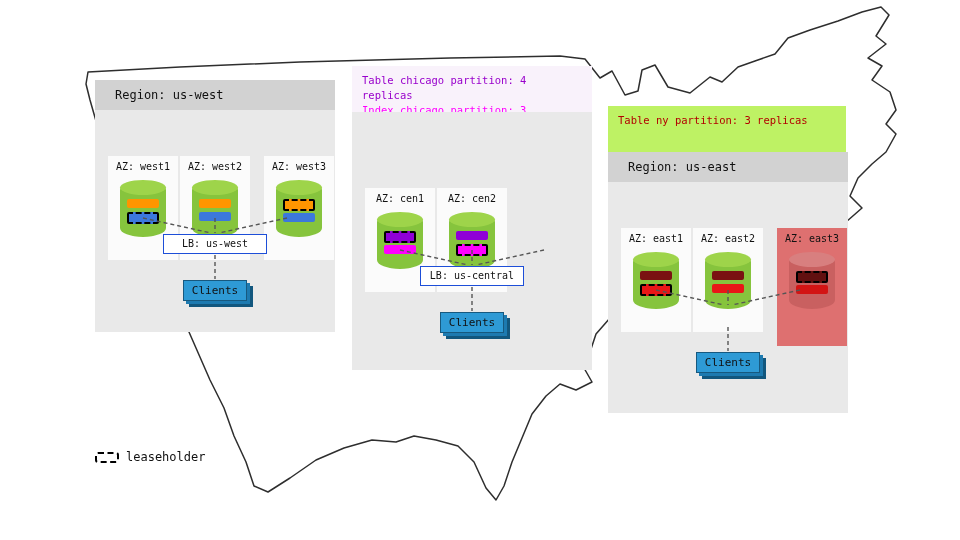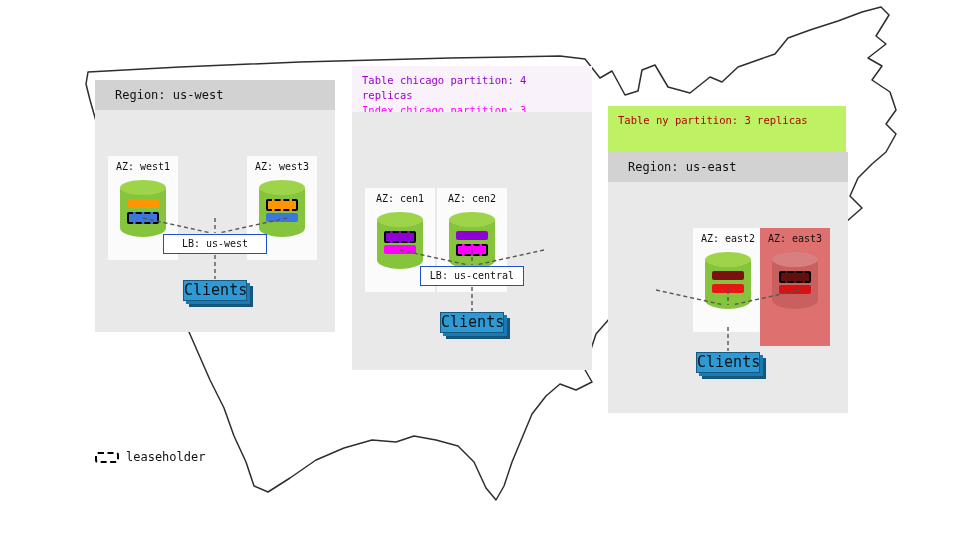--- a/index.html
+++ b/index.html
@@ -12,39 +12,39 @@
   #ann-central{left:352px;top:66px;width:240px;height:46px;}
   #ann-east{left:608px;top:106px;width:238px;height:46px;}
 
   .region{position:absolute;width:240px;background:#e9e9e9;}
   #region-west{left:95px;top:80px;height:252px;}
   #region-central{left:352px;top:112px;height:258px;}
   #region-east{left:608px;top:152px;height:261px;}
   .region-title{height:30px;line-height:30px;background:#d2d2d2;padding-left:20px;font-size:12px;}
 
   .az{position:absolute;top:32px;width:70px;height:104px;background:#fbfbfb;text-align:center;margin-top:44px;}
-  .az1{left:13px}.az2{left:85px}.az3{left:152px}
+  .az1{left:13px}.az2{left:85px}.az3{left:169px}
   .az.failed{background:#de7070;height:118px;}
   .az-label{font-size:10px;padding-top:5px;}
 
   .cyl{position:relative;width:46px;height:56px;margin:9px auto 0;background:#86c43d;border-radius:23px/9px;}
   .cyl-top{position:absolute;top:-1px;left:0;width:46px;height:15px;background:#9ed44a;border-radius:50%;}
   .failed .cyl{background:#c96060;}
   .failed .cyl-top{background:#d87f7f;}
   .bars{position:absolute;left:0;right:0;top:18px;}
   .bar{width:32px;height:9px;margin:0 auto 4px;border-radius:2px;box-sizing:border-box;}
   .bar.lh{height:12px;border:2px dashed #000;margin-bottom:2px;}
 
   .connectors{position:absolute;left:0;top:136px;pointer-events:none;}
   .connectors line{stroke:#555;stroke-width:1.4;stroke-dasharray:4 3;}
 
   .lb{position:absolute;top:154px;left:68px;width:104px;height:20px;line-height:18px;
       background:#fff;border:1px solid #1d4ed8;box-sizing:border-box;text-align:center;font-size:10px;}
   .clients{position:absolute;top:200px;left:88px;width:64px;height:21px;line-height:19px;text-align:center;
-      font-size:15px;background:#2e9ad5;border:1px solid #17597f;box-sizing:border-box;
+      font-size:11px;background:#2e9ad5;border:1px solid #17597f;box-sizing:border-box;
       box-shadow:3px 3px 0 #1d7ab0,6px 6px 0 #12577e;}
 
   .legend{position:absolute;left:95px;top:450px;display:flex;align-items:center;font-size:12px;}
   .legend-swatch{display:inline-block;width:24px;height:11px;border:2px dashed #000;border-radius:3px;
       background:#fff;margin-right:7px;box-sizing:border-box;}
 </style>
 </head>
 <body>
 
 <div class="canvas">
@@ -70,20 +70,30 @@
       <div class="az-label">AZ: west1</div>
       <div class="cyl">
         <div class="cyl-top"></div>
         <div class="bars">
           <div class="bar" style="background: rgb(255, 149, 0);"></div>
           <div class="bar lh" style="background: rgb(60, 120, 220);"></div>
         </div>
       </div>
     </div>
 
+    <div class="az az2">
+      <div class="az-label">AZ: west2</div>
+      <div class="cyl">
+        <div class="cyl-top"></div>
+        <div class="bars">
+          <div class="bar" style="background: rgb(255, 149, 0);"></div>
+          <div class="bar" style="background: rgb(60, 120, 220);"></div>
+        </div>
+      </div>
+    </div>
 
     <div class="az az3">
       <div class="az-label">AZ: west3</div>
       <div class="cyl">
         <div class="cyl-top"></div>
         <div class="bars">
           <div class="bar lh" style="background: rgb(255, 149, 0);"></div>
           <div class="bar" style="background: rgb(60, 120, 220);"></div>
         </div>
       </div>
@@ -130,20 +140,30 @@
       <line x1="192" y1="2" x2="124" y2="17"></line>
       <line x1="120" y1="39" x2="120" y2="63"></line>
     </svg>
     <div class="lb">LB: us-central</div>
     <div class="clients">Clients</div>
   </div>
 
   <div class="region" id="region-east">
     <div class="region-title">Region: us-east</div>
 
+    <div class="az az1">
+      <div class="az-label">AZ: east1</div>
+      <div class="cyl">
+        <div class="cyl-top"></div>
+        <div class="bars">
+          <div class="bar" style="background: rgb(122, 18, 18);"></div>
+          <div class="bar lh" style="background: rgb(232, 23, 23);"></div>
+        </div>
+      </div>
+    </div>
 
     <div class="az az2">
       <div class="az-label">AZ: east2</div>
       <div class="cyl">
         <div class="cyl-top"></div>
         <div class="bars">
           <div class="bar" style="background: rgb(122, 18, 18);"></div>
           <div class="bar" style="background: rgb(232, 23, 23);"></div>
         </div>
       </div>

